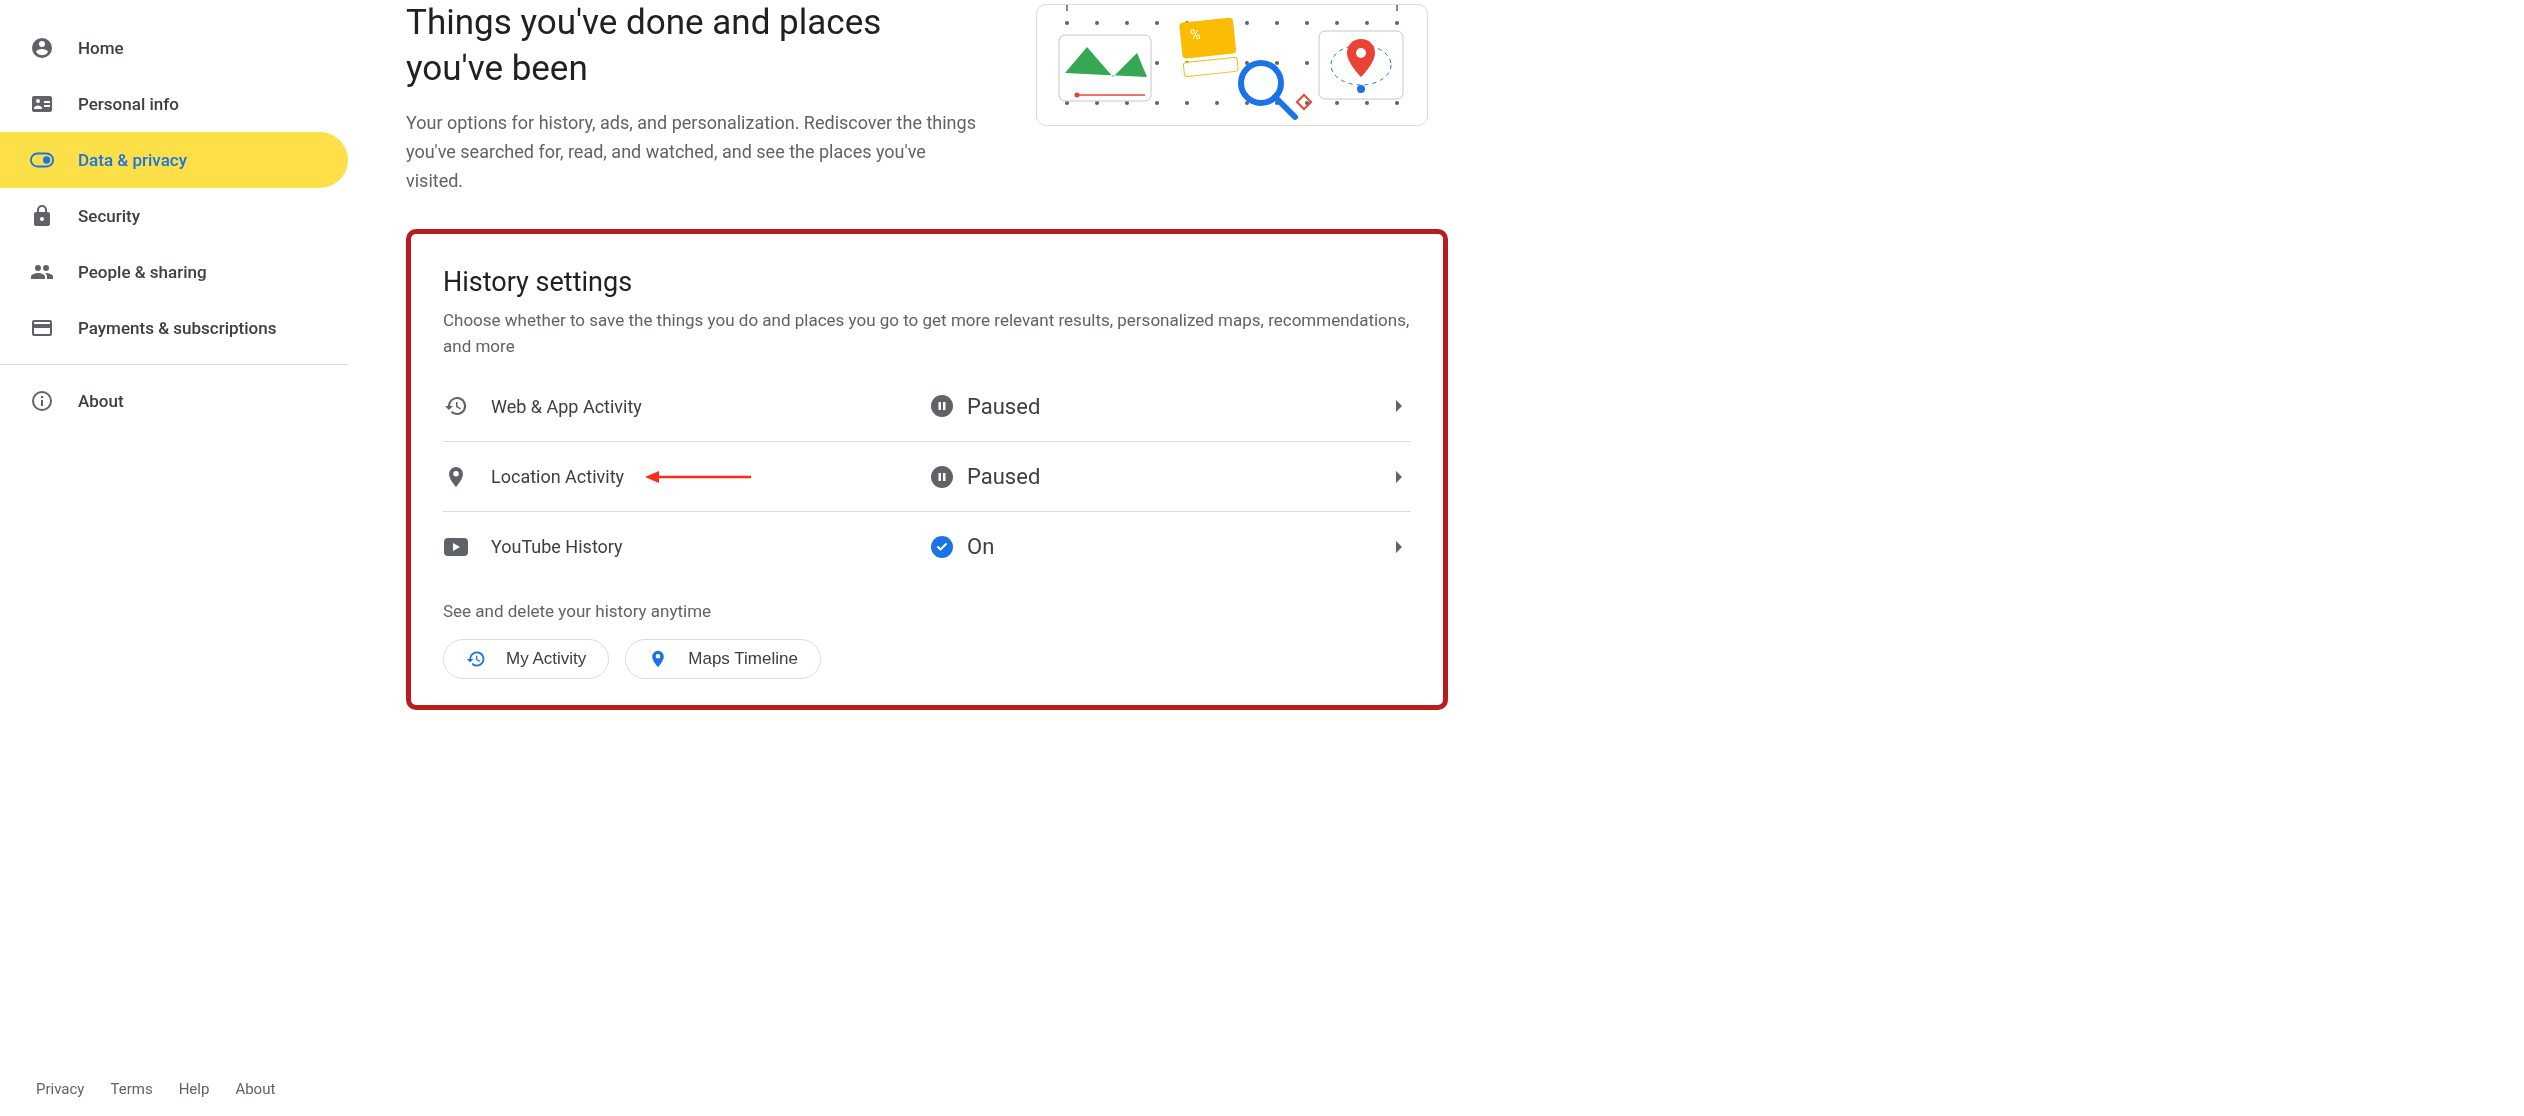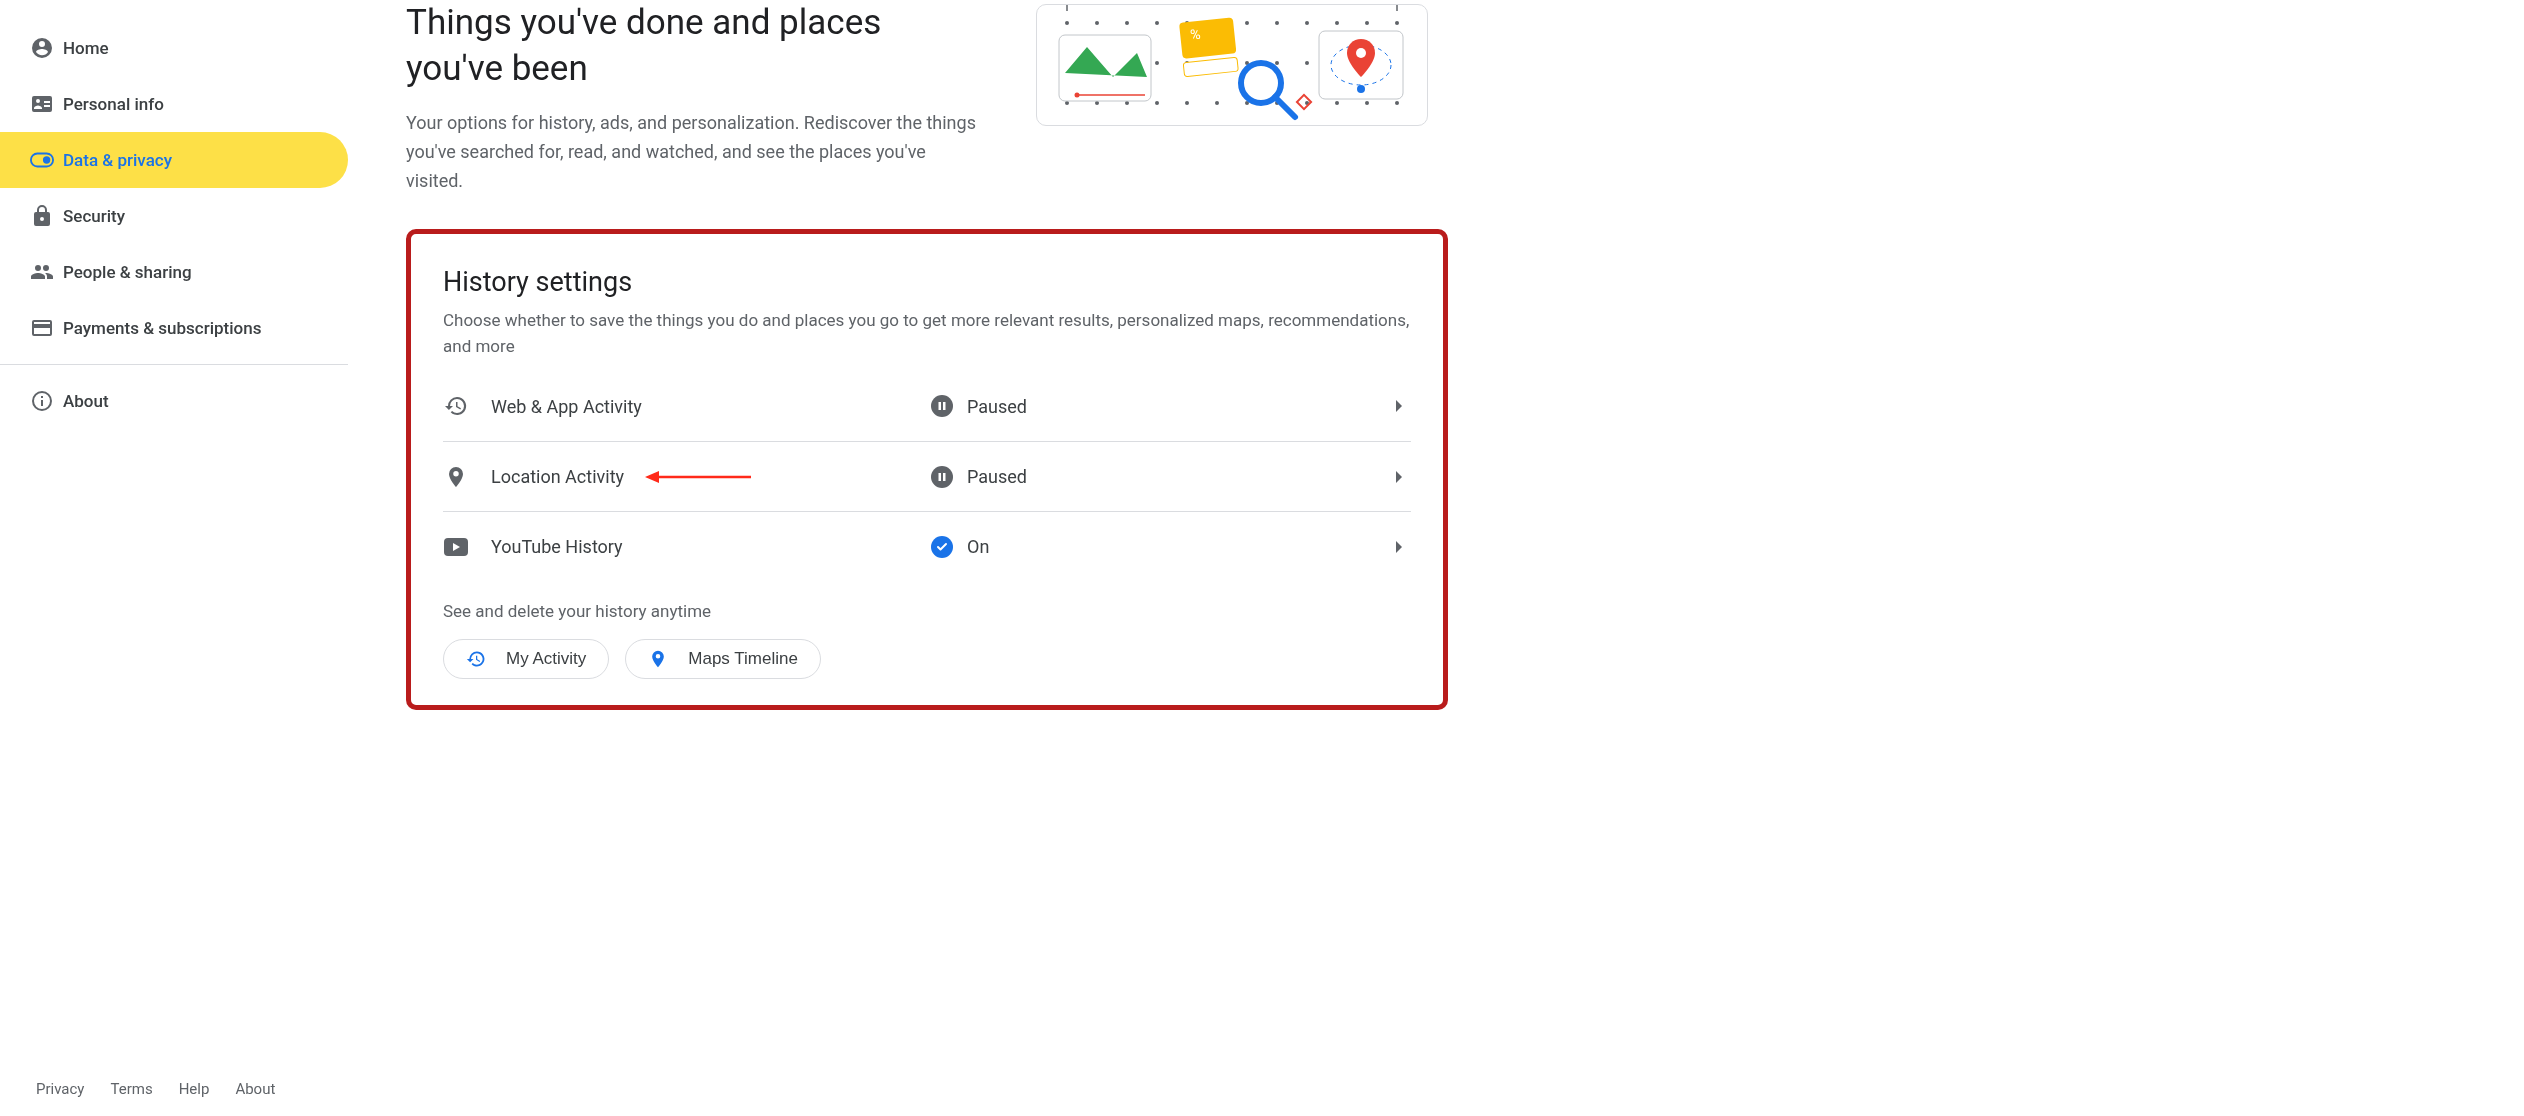--- a/index.html
+++ b/index.html
@@ -35,21 +35,21 @@
   }
   .nav-item .icon-slot {
     width: 24px;
     height: 24px;
     display: flex;
     align-items: center;
     justify-content: center;
     color: #5f6368;
   }
   .nav-item .label {
-    margin-left: 9px;
+    margin-left: 24px;
     font-size: 17px;
     color: #3c4043;
     font-weight: 500;
   }
   .nav-item.active {
     background: #fde047;
   }
   .nav-item.active .icon-slot { color: #1a73e8; }
   .nav-item.active .label { color: #1a73e8; }
   .nav-divider {
@@ -143,21 +143,21 @@
   .row-label {
     margin-left: 22px;
     font-size: 18px;
     color: #3c4043;
     flex: 0 0 400px;
   }
   .row-status {
     display: flex;
     align-items: center;
     gap: 14px;
-    font-size: 18px;
+    font-size: 22px;
     color: #3c4043;
     margin-left: 40px;
   }
   .status-circle {
     width: 22px; height: 22px; border-radius: 50%;
     display: flex; align-items: center; justify-content: center;
   }
   .status-circle.paused { background: #5f6368; }
   .status-circle.on { background: #1a73e8; }
   .row-chevron {

